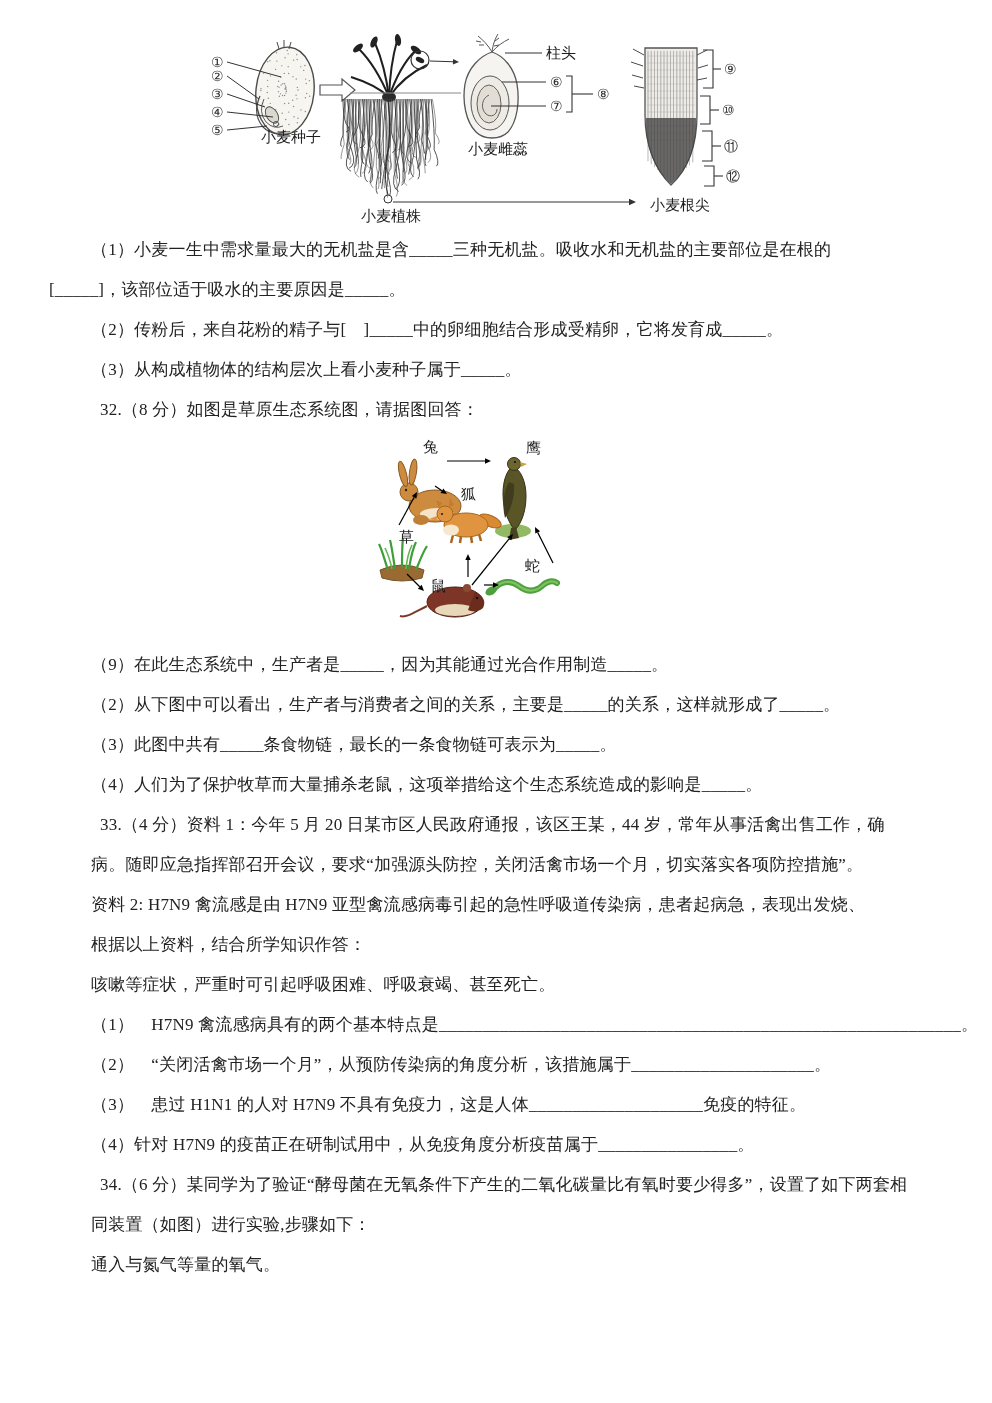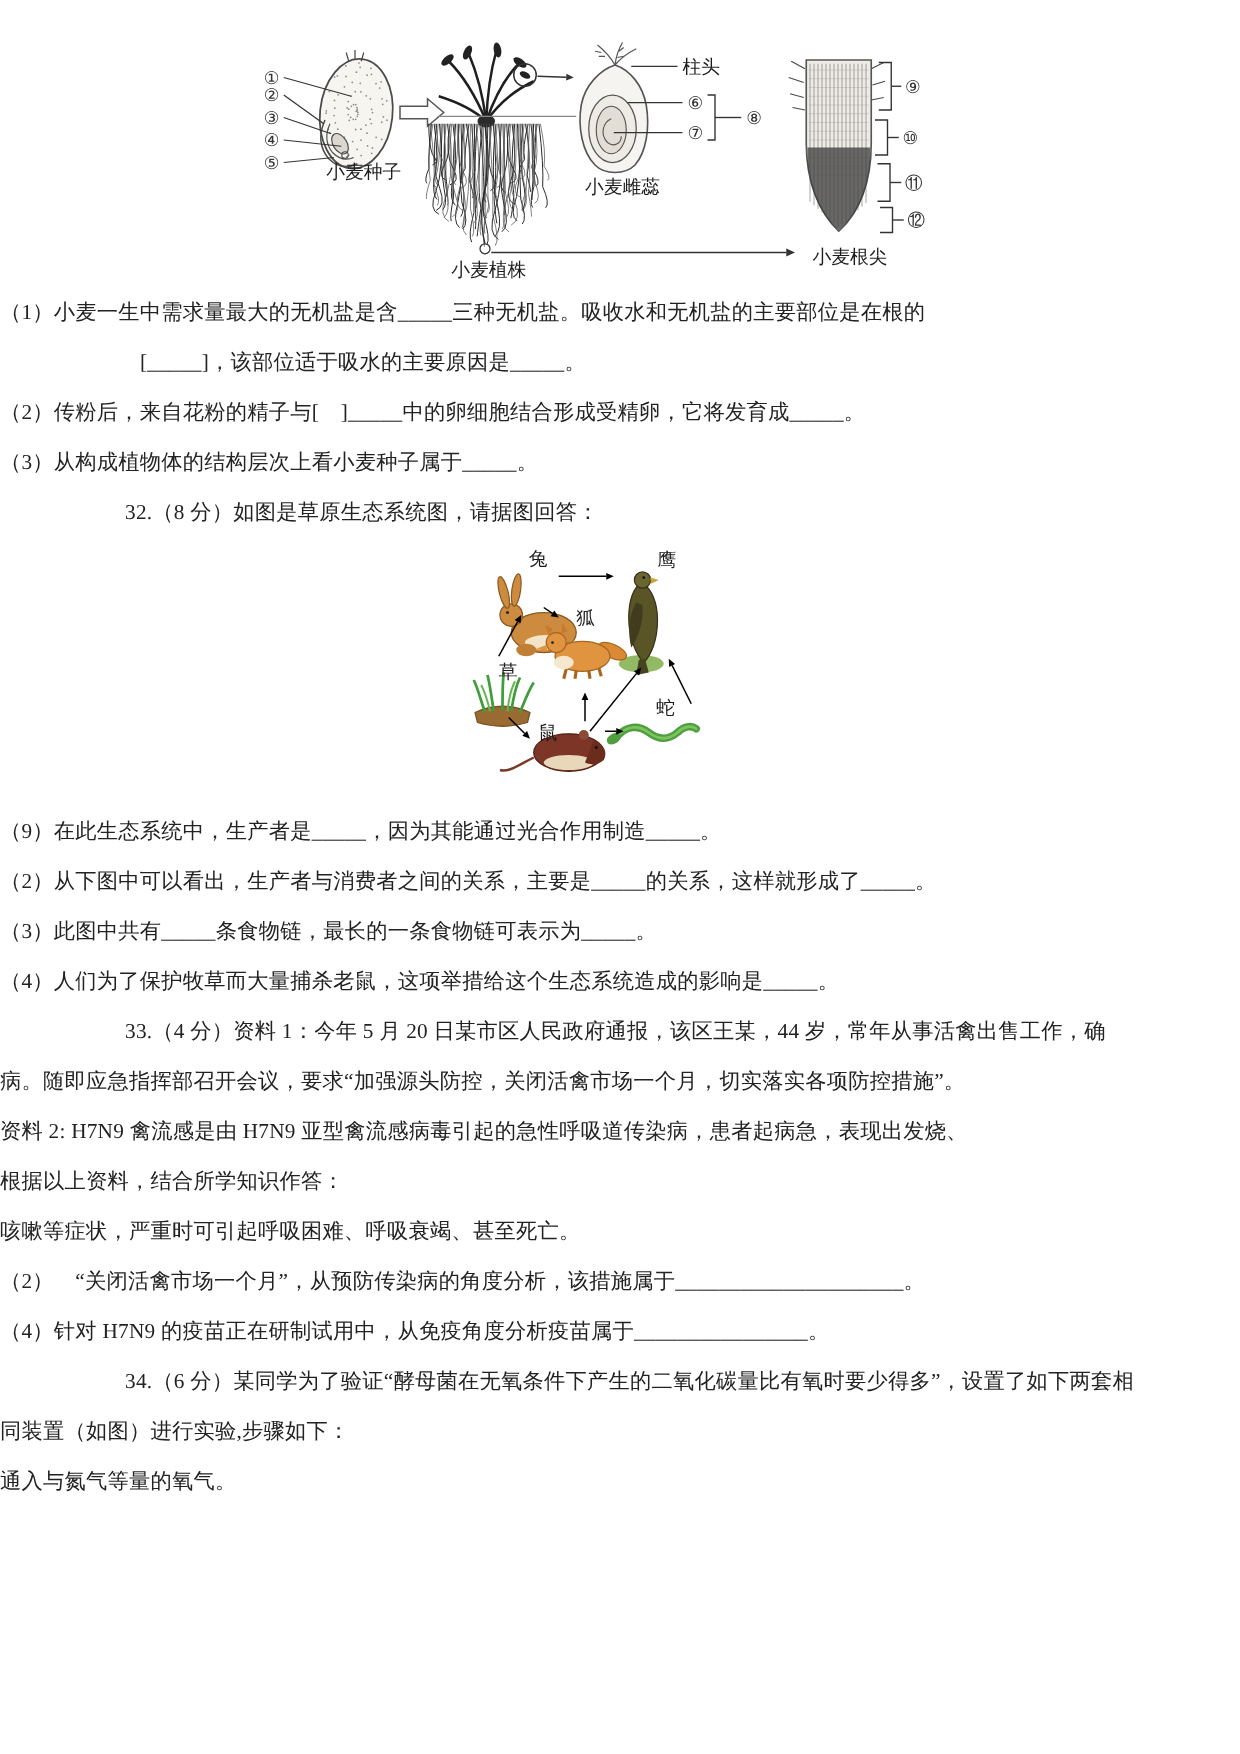--- a/index.html
+++ b/index.html
@@ -1,21 +1,21 @@
 <!DOCTYPE html>
 <html><head>
 <meta charset="utf-8">
 <style>
   html,body{margin:0;padding:0}
   body{width:992px;height:1403px;background:#ffffff;overflow:hidden;
        font-family:"Liberation Serif","DejaVu Serif",serif;color:#222}
   .ln{height:40px;line-height:40px;font-size:17px;white-space:nowrap;letter-spacing:.2px}
   .i0{padding-left:100px}
-  .i1{}
-  .i2{padding-left:112px}
+  .i1{padding-left:91px}
+  .i2{padding-left:49px}
   .fig-wheat{height:230px;position:relative}
   .fig-wheat svg{display:block}
   .fig-eco{height:215px}
   .fig-eco svg{display:block;margin-left:363px}
   svg text{font-family:"Liberation Serif","DejaVu Serif",serif;fill:#1c1c1c}
   .cap{font-size:15px}
   .num{font-size:14px;fill:#333}
 </style>
 </head>
 <body>
@@ -439,20 +439,22 @@
   <div class="ln i1">（9）在此生态系统中，生产者是_____，因为其能通过光合作用制造_____。</div>
   <div class="ln i1">（2）从下图中可以看出，生产者与消费者之间的关系，主要是_____的关系，这样就形成了_____。</div>
   <div class="ln i1">（3）此图中共有_____条食物链，最长的一条食物链可表示为_____。</div>
   <div class="ln i1">（4）人们为了保护牧草而大量捕杀老鼠，这项举措给这个生态系统造成的影响是_____。</div>
 
   <div class="ln i0">33.（4 分）资料 1：今年 5 月 20 日某市区人民政府通报，该区王某，44 岁，常年从事活禽出售工作，确</div>
   <div class="ln i1">病。随即应急指挥部召开会议，要求“加强源头防控，关闭活禽市场一个月，切实落实各项防控措施”。</div>
   <div class="ln i1">资料 2: H7N9 禽流感是由 H7N9 亚型禽流感病毒引起的急性呼吸道传染病，患者起病急，表现出发烧、</div>
   <div class="ln i1">根据以上资料，结合所学知识作答：</div>
   <div class="ln i1">咳嗽等症状，严重时可引起呼吸困难、呼吸衰竭、甚至死亡。</div>
+  <div class="ln i1">（1）　H7N9 禽流感病具有的两个基本特点是____________________________________________________________。</div>
   <div class="ln i1">（2）　“关闭活禽市场一个月”，从预防传染病的角度分析，该措施属于_____________________。</div>
+  <div class="ln i1">（3）　患过 H1N1 的人对 H7N9 不具有免疫力，这是人体____________________免疫的特征。</div>
   <div class="ln i1">（4）针对 H7N9 的疫苗正在研制试用中，从免疫角度分析疫苗属于________________。</div>
 
   <div class="ln i0">34.（6 分）某同学为了验证“酵母菌在无氧条件下产生的二氧化碳量比有氧时要少得多”，设置了如下两套相</div>
   <div class="ln i1">同装置（如图）进行实验,步骤如下：</div>
   <div class="ln i1">通入与氮气等量的氧气。</div>
 
 </div>
 
 </body></html>

